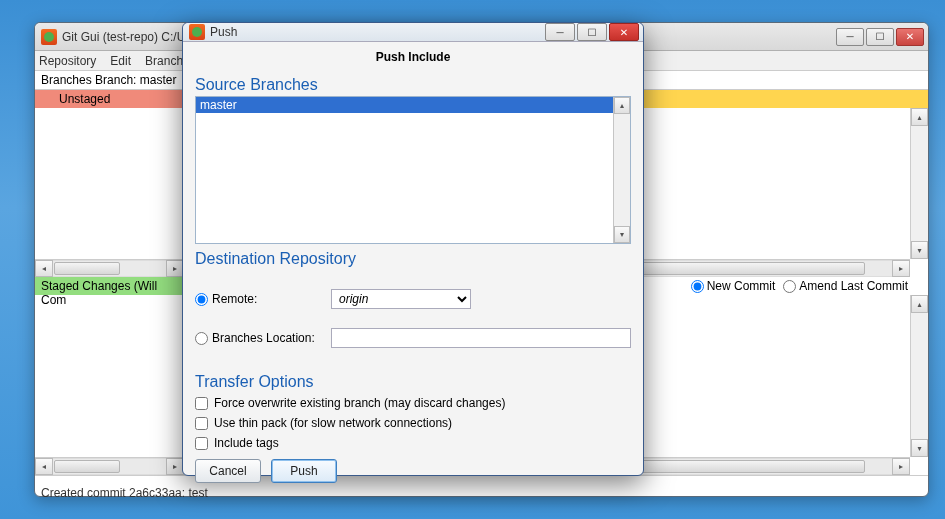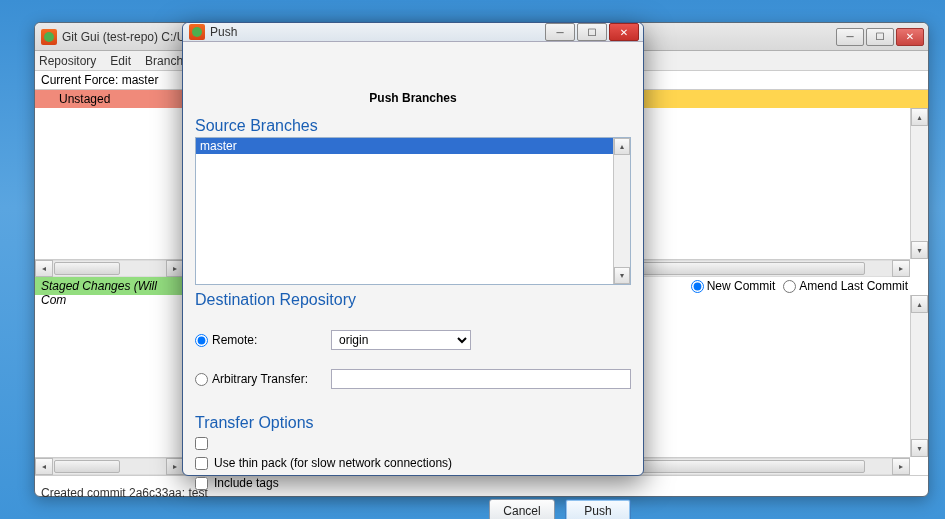--- a/index.html
+++ b/index.html
@@ -65,35 +65,35 @@
   .left-panel { width:150px; border-right:1px solid #ccc; position:relative; }
   .right-panel { flex:1; position:relative; }
   .vscroll { position:absolute; right:0; top:0; bottom:18px; width:18px; background:#f0f0f0; border-left:1px solid #ccc; }
   .vscroll .up,.vscroll .down { height:18px; background:linear-gradient(#fafafa,#e0e0e0); border:1px solid #bbb; display:flex; align-items:center; justify-content:center; font-size:8px; color:#555;}
   .vscroll .down { position:absolute; bottom:0; left:0; right:0;}
   .hscroll { position:absolute; left:0; right:18px; bottom:0; height:18px; background:#f0f0f0; border-top:1px solid #ccc; display:flex; }
   .hscroll .lbtn,.hscroll .rbtn{ width:18px; background:linear-gradient(#fafafa,#e0e0e0); border:1px solid #bbb; display:flex;align-items:center;justify-content:center;font-size:8px;color:#555;}
   .hscroll .track{flex:1; background:#eaeaea; border-top:1px solid #ddd; border-bottom:1px solid #ddd; position:relative;}
   .hscroll .thumb{ position:absolute; left:1px; top:1px; bottom:1px; width:58%; background:linear-gradient(#f4f4f4,#d8d8d8); border:1px solid #b5b5b5; border-radius:2px;}
   .staged-row { display:flex; height:18px; }
-  .staged-label { background:#93dd7f; width:150px; padding:2px 6px; border-right:1px solid #ccc;font-style:italic;}
+  .staged-label { background:#93dd7f; width:150px; padding:2px 6px; border-right:1px solid #ccc;}
   .staged-right { flex:1; display:flex; align-items:center; justify-content:flex-end; gap:8px; padding-right:20px;}
   .radio { display:inline-flex; align-items:center; gap:3px; font-size:12px;}
   .radio input{ margin:0;}
   .bottom-area { height:180px; display:flex; }
   .bottom-left { width:150px; border-right:1px solid #ccc; position:relative;}
   .bottom-right { flex:1; position:relative;}
   .statusbar { height:20px; border-top:1px solid #ccc; padding:10px 6px; font-size:12px; color:#333;}
 
   
   .dialog {
     position:absolute; left:182px; top:22px; width:462px; height:454px;
     background:#f4f4f4; border:1px solid #3a5a8a; border-radius:6px;
     box-shadow: 0 8px 28px rgba(0,0,0,0.5);
-    display:flex; flex-direction:column;gap:41px;
+    display:flex; flex-direction:column;
   }
   .dlg-title {
     height:28px; background:linear-gradient(#eef2f6,#dde5ed); border-radius:6px 6px 0 0;
     border-bottom:1px solid #aab; display:flex; align-items:center; padding:0 4px 0 6px; font-size:12px; color:#333;
   }
   .dlg-win-btns { margin-left:auto; display:flex; }
   .dlg-win-btns .win-btn{ width:30px; height:18px; }
   .dlg-win-btns .close-red{ background:linear-gradient(#e9534d,#c6302a); border-color:#9a2520; }
   .dlg-body { flex:1; padding:8px 12px; display:flex; flex-direction:column; }
   .dlg-heading { text-align:center; font-weight:bold; font-size:12px; margin-bottom:6px; }
@@ -102,27 +102,27 @@
     border:1px solid #9fb5cc; background:#fff; height:148px; position:relative; display:flex;
   }
   .listbox .items{ flex:1; overflow:hidden;}
   .list-item { background:#2f6fd0; color:#fff; padding:1px 4px; font-size:12px;}
   .list-scroll { width:17px; border-left:1px solid #c5c5c5; background:#f0f0f0; position:relative;}
   .list-scroll .sup,.list-scroll .sdn{height:17px;background:linear-gradient(#fafafa,#e0e0e0);border:1px solid #bbb;display:flex;align-items:center;justify-content:center;font-size:8px;color:#555;}
   .list-scroll .sdn{position:absolute;bottom:0;left:0;right:0;}
   .dest-row{ display:flex; align-items:center; margin:19px 0; gap:6px;}
   .dest-row label{ display:flex; align-items:center; gap:4px; width:130px;}
   select,.textin{
-    border:1px solid #aab; background:#fff; height:20px; font-size:12px; padding:1px 3px;
+    border:1px solid #aab; background:#fff; height:20px; font-size:12px; padding:1px 3px;font-style:italic;
   }
   select{ width:140px;}
   .textin{ flex:1;}
   .chk-row{ display:flex; align-items:center; gap:6px; margin:3px 0;}
   .chk-row input{margin:0;}
-  .dlg-buttons{ margin-top:auto; display:flex; justify-content:flex-end; gap:10px; padding:6px 0 4px;}
+  .dlg-buttons{ margin-top:auto; display:flex; gap:10px; padding:6px 0 4px;}
   .btn{
     min-width:66px; height:24px; border:1px solid #8a98a8; background:linear-gradient(#fdfdfd,#e4e8ec);
     border-radius:3px; font-size:12px; color:#222; padding:0 12px;
   }
   .btn.primary{ border:1px solid #3d7fc1; box-shadow:0 0 0 1px #8fc1ee inset; background:linear-gradient(#f7fbff,#dceaf7);}
   fieldset{ border:none; padding:0; margin:0;}
 </style>
 </head>
 <body>
 
@@ -135,21 +135,21 @@
       <div class="win-btn">☐</div>
       <div class="win-btn close-red">✕</div>
     </div>
   </div>
   <div class="menubar">
     <span>Repository</span>
     <span>Edit</span>
     <span>Branch</span>
   </div>
   <div class="branch-line">
-    <span>Current Force: </span><span>master</span>
+    <span>Branches Branch: </span><span>master</span>
   </div>
 
   <div class="unstaged-row">
     <div class="unstaged-label">Unstaged Changes</div>
     <div class="unstaged-right"></div>
   </div>
 
   <div class="mid-gap">
     <div class="left-panel">
       <div class="hscroll" style="right:0;">
@@ -221,21 +221,21 @@
   <div class="dlg-title">
     <div class="app-icon"></div>
     <span>Push</span>
     <div class="dlg-win-btns">
       <div class="win-btn">─</div>
       <div class="win-btn">☐</div>
       <div class="win-btn close-red">✕</div>
     </div>
   </div>
   <div class="dlg-body">
-    <div class="dlg-heading">Push Branches</div>
+    <div class="dlg-heading">Push Include</div>
 
     <div class="group-label">Source Branches</div>
     <div class="listbox">
       <div class="items">
         <div class="list-item">master</div>
       </div>
       <div class="list-scroll">
         <div class="sup">▴</div>
         <div class="sdn">▾</div>
       </div>
@@ -248,29 +248,30 @@
             <input type="radio" name="dest" checked="" style=""> 
             <span>Remote:</span>
           </label>
         <select>
           <option>origin</option>
         </select>
       </div>
       <div class="dest-row">
         <label>
             <input type="radio" name="dest" style=""> 
-            <span>Arbitrary Transfer:</span>
+            <span>Branches Location:</span>
           </label>
         <input class="textin" value="" style="">
       </div>
     </fieldset>
 
     <div class="group-label">Transfer Options</div>
     <div class="chk-row">
         <input type="checkbox" style=""> 
+        <span>Force overwrite existing branch (may discard changes)</span>
       </div>
     <div class="chk-row">
         <input type="checkbox" style=""> 
         <span>Use thin pack (for slow network connections)</span>
       </div>
     <div class="chk-row">
         <input type="checkbox" style=""> 
         <span>Include tags</span>
       </div>
 

